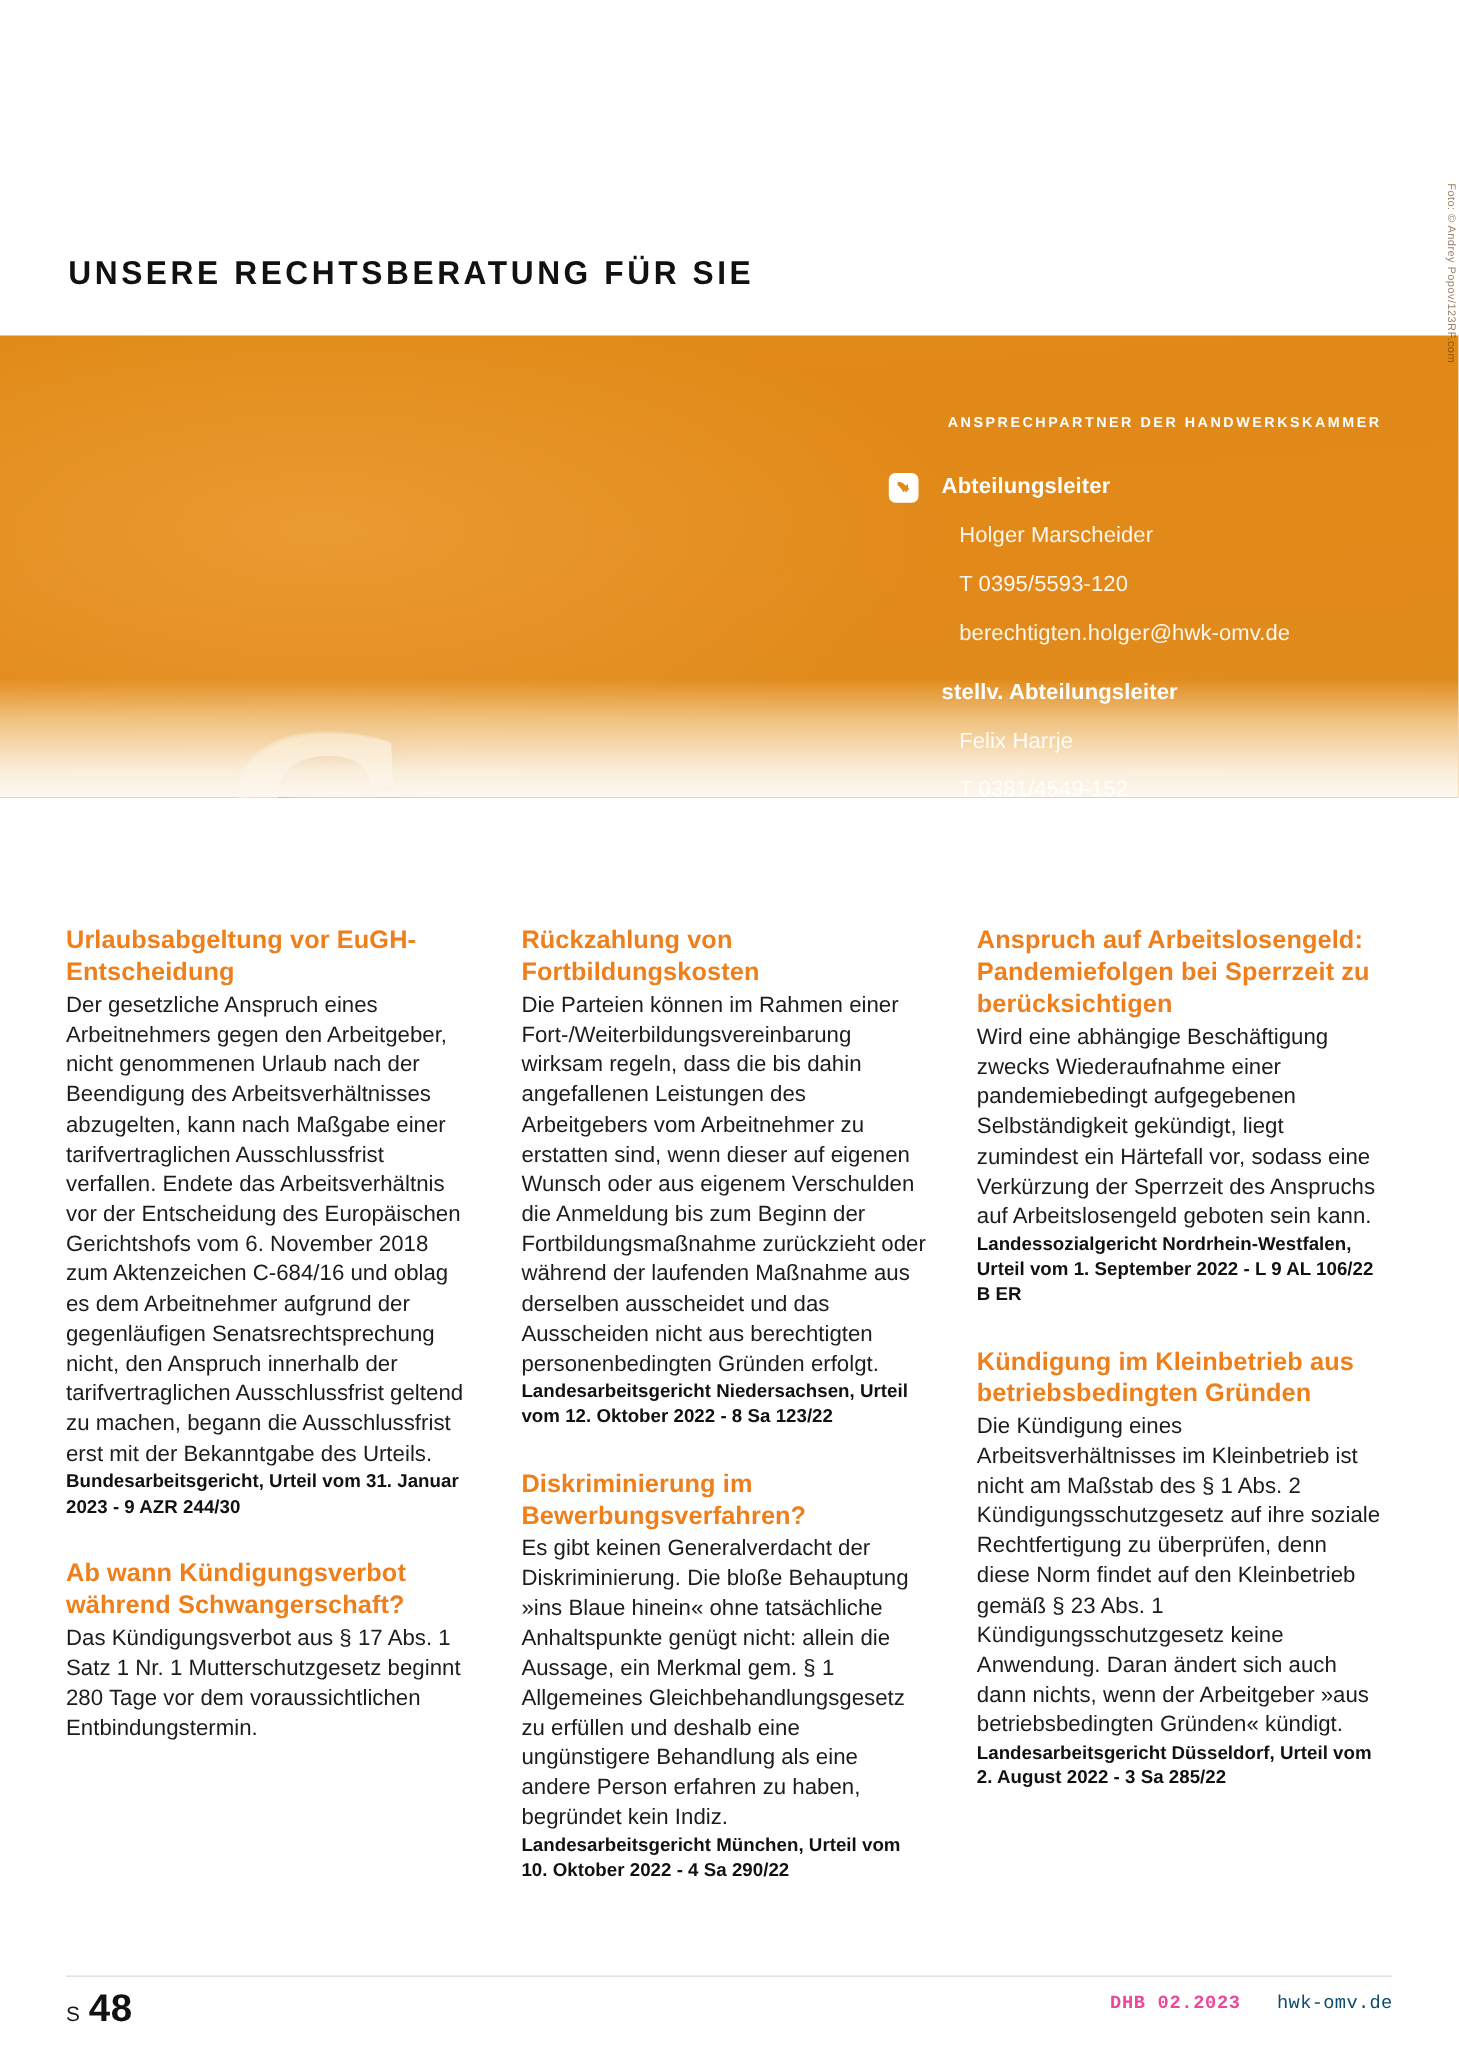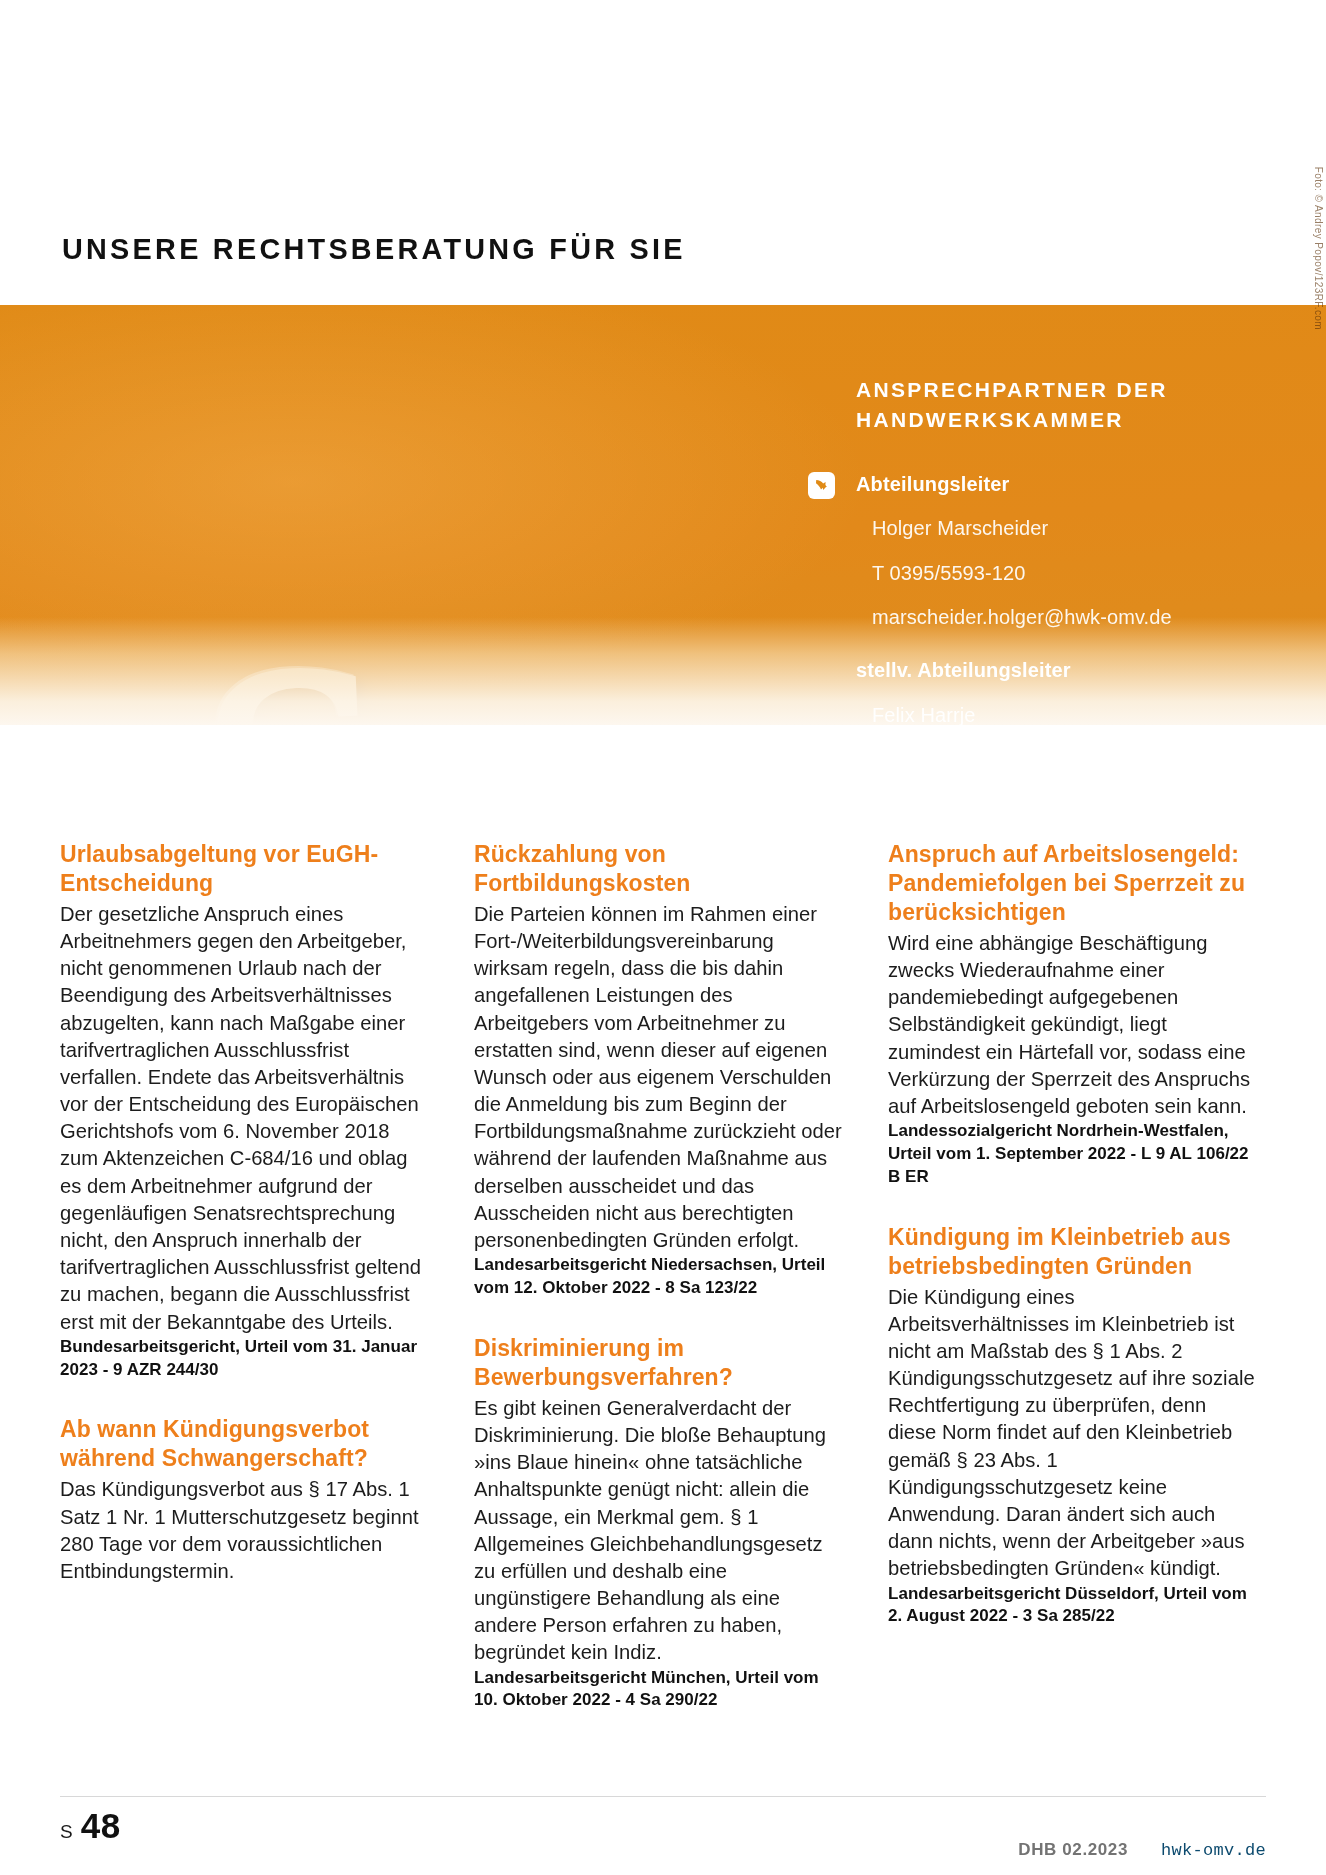--- a/index.html
+++ b/index.html
@@ -95,26 +95,27 @@
   
   .contact {
     position: absolute;
     left: 856px;
     top: 70px;
     width: 400px;
   }
   .contact-title {
     font-family: "Liberation Sans Narrow", "Liberation Sans", sans-serif;
     font-weight: 700;
-    font-size: 21px;
+    font-size: 13px;
     letter-spacing: 2.3px;
     line-height: 1.42;
     color: #ffffff;
     text-transform: uppercase;
     margin: 0 0 36px 0;
+    text-align: right;
   }
   .contact-group {
     position: relative;
     margin-bottom: 26px;
   }
   .contact-icon {
     position: absolute;
     left: -48px;
     top: 1px;
     width: 27px;
@@ -234,26 +235,25 @@
   }
   .footer-right {
     position: absolute;
     right: 60px;
     top: 1812px;
     display: flex;
     align-items: baseline;
     gap: 13px;
   }
   .issue {
-    font-family: Liberation Sans, sans-serif;
+    font-family: Liberation Mono, monospace;
     font-weight: 700;
     font-size: 17px;
     letter-spacing: 0.6px;
-    color: #737373;
-    margin-top: 28px;
+    color: #ec4899;
   }
   .site {
     font-family: Liberation Mono, monospace;
     font-weight: 400;
     font-size: 17px;
     letter-spacing: 0.3px;
     color: #0c4a6e;
     margin-left: 20px;
   }
 </style>
@@ -276,21 +276,21 @@
       <div class="contact-group">
         <span class="contact-icon">
           <svg width="17" height="17" viewBox="0 0 17 17" aria-hidden="true">
             <path d="M3.2 3.0 C6.0 3.0 8.6 4.4 10.2 6.6 L12.6 4.9 L12.4 8.0 L13.9 10.0 L10.6 9.9 L8.0 12.4 C6.9 9.9 5.2 7.6 3.0 6.2 Z" fill="#e08a16"></path>
             <path d="M9.6 9.7 L13.2 9.8 L10.2 12.9 Z" fill="#e08a16"></path>
           </svg>
         </span>
         <p class="contact-role">Abteilungsleiter</p>
         <p class="contact-line">Holger Marscheider</p>
         <p class="contact-line">T 0395/5593-120</p>
-        <p class="contact-line">marscheider.holger@hwk-omv.de</p>
+        <p class="contact-line">berechtigten.holger@hwk-omv.de</p>
       </div>
 
       <div class="contact-group">
         <p class="contact-role">stellv. Abteilungsleiter</p>
         <p class="contact-line">Felix Harrje</p>
         <p class="contact-line">T 0381/4549-152</p>
         <p class="contact-line">harrje.felix@hwk-omv.de</p>
       </div>
     </div>
   </div>

